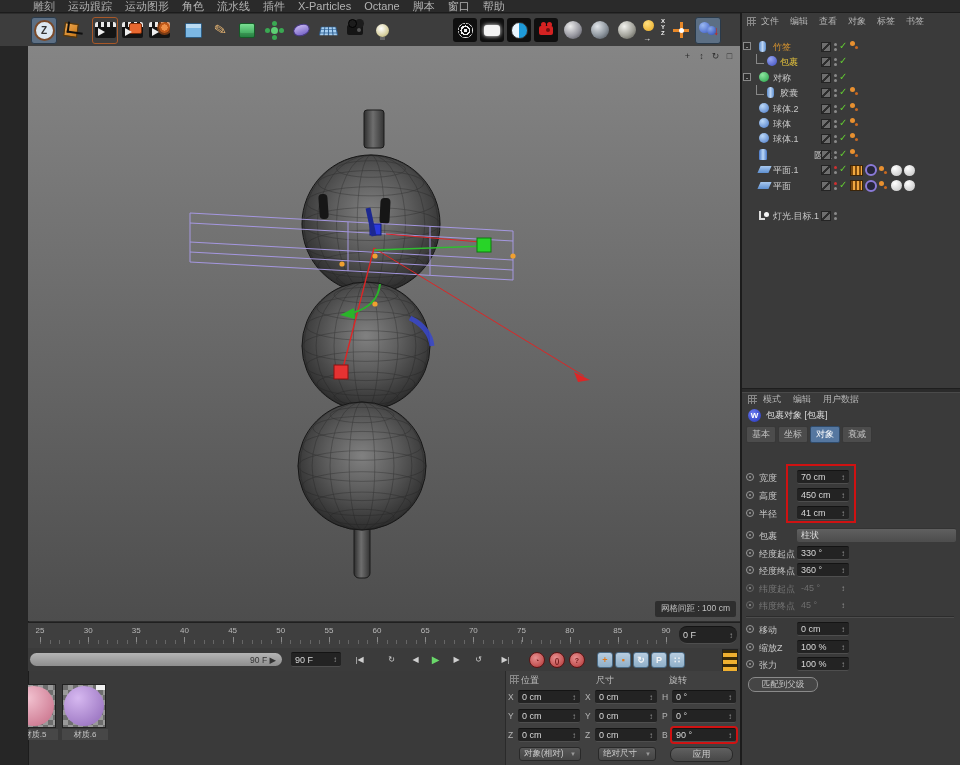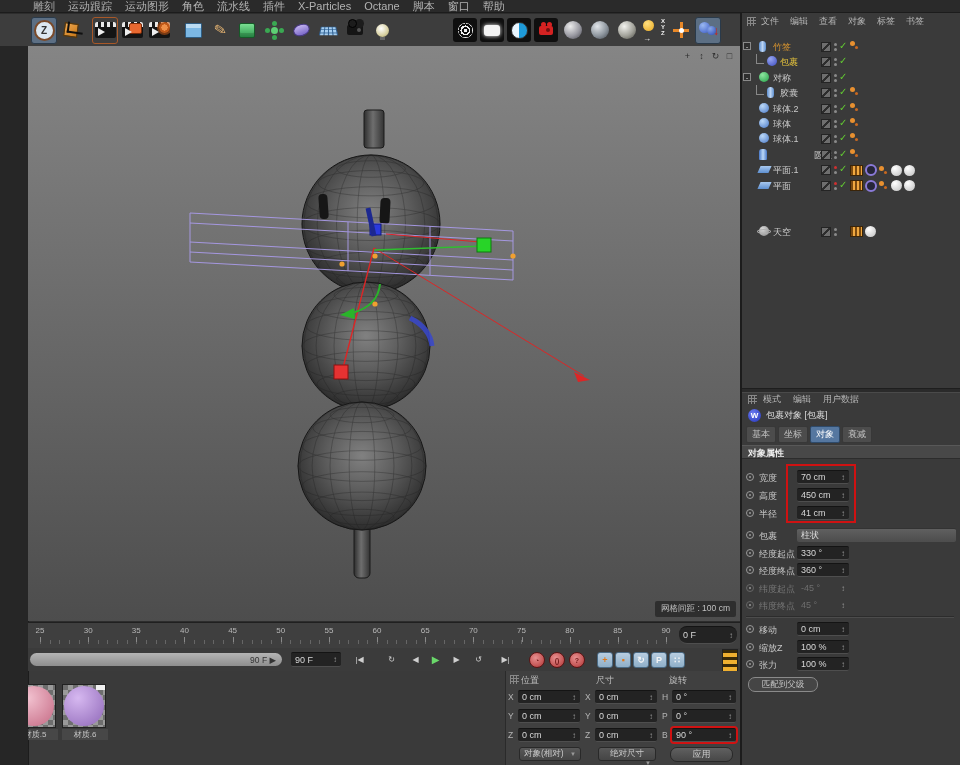--- a/index.html
+++ b/index.html
@@ -502,21 +502,21 @@
         </div>
       </div>
     <div id="coordpanel">
       <span class="gridicon"></span>
       <div id="coordheads"></div>
       <div id="coordgroups"></div>
       <div class="cdrop" style="left:13px;width:62px;">
         <span>对象(相对)</span>
         <span class="arr">▼</span>
       </div>
-      <div class="cdrop" style="left:92px;width:58px;flex-direction:column;">
+      <div class="cdrop" style="left:92px;width:58px;">
         <span>绝对尺寸</span>
         <span class="arr">▼</span>
       </div>
       <div id="applybtn">应用</div>
     <span class="chead" style="left: 15px;">位置</span>
         <span class="chead" style="left: 90px;">尺寸</span>
         <span class="chead" style="left: 163px;">旋转</span>
         <span class="clabel" style="left: 2px; top: 21px;">X</span>
         <div class="field cfield" style="left: 12px; top: 19px; width: 62px;">
           <span>0 cm</span>
@@ -677,49 +677,45 @@
           <span class="odots red"></span>
           <span class="ocheck">✓</span>
           <span class="otags">
             <span class="t-texture"></span>
             <span class="t-target"></span>
             <span class="t-point"></span>
             <span class="t-matwhite"></span>
             <span class="t-matwhite"></span>
           </span>
         </div>
-        <div class="orow" style="top: 192.8px;">
-          <span class="oi oi-sky" style="left: 17px;"></span>
-          <span class="olabel" style="left: 31px;">天空</span>
+        <div class="orow" style="top: 177.4px;">
+          <span class="oi oi-light" style="left: 17px;"></span>
+          <span class="olabel" style="left: 31px;">灯光.目标.1</span>
           <span class="olayer"></span>
           <span class="odots"></span>
-          <span class="otags">
-            <span class="t-texture"></span>
-            <span class="t-matwhite"></span>
-          </span>
+          <span class="otags"></span>
         </div>
       </div>
     <div id="omdivider"></div>
     <div id="attr-menus">
         <span class="gridicon2"></span>
         <span class="amenu">模式</span>
         <span class="amenu">编辑</span>
         <span class="amenu">用户数据</span>
       </div>
     <div id="attr-title">
       <span id="wicon">W</span>
       <span class="t">包裹对象 [包裹]</span>
     </div>
     <div id="attr-tabs">
         <span class="atab">基本</span>
         <span class="atab">坐标</span>
         <span class="atab active">对象</span>
         <span class="atab">衰减</span>
       </div>
-    <div id="attr-section">对象属性</div>
     <div id="attr-rows">
         <div class="arow" style="top: 457px;">
           <span class="keycircle"></span>
           <span class="alabel">宽度</span>
           <div class="field afield">
             <span>70 cm</span>
             <span class="stepper">↕</span>
           </div>
         </div>
         <div class="arow" style="top: 475px;">

